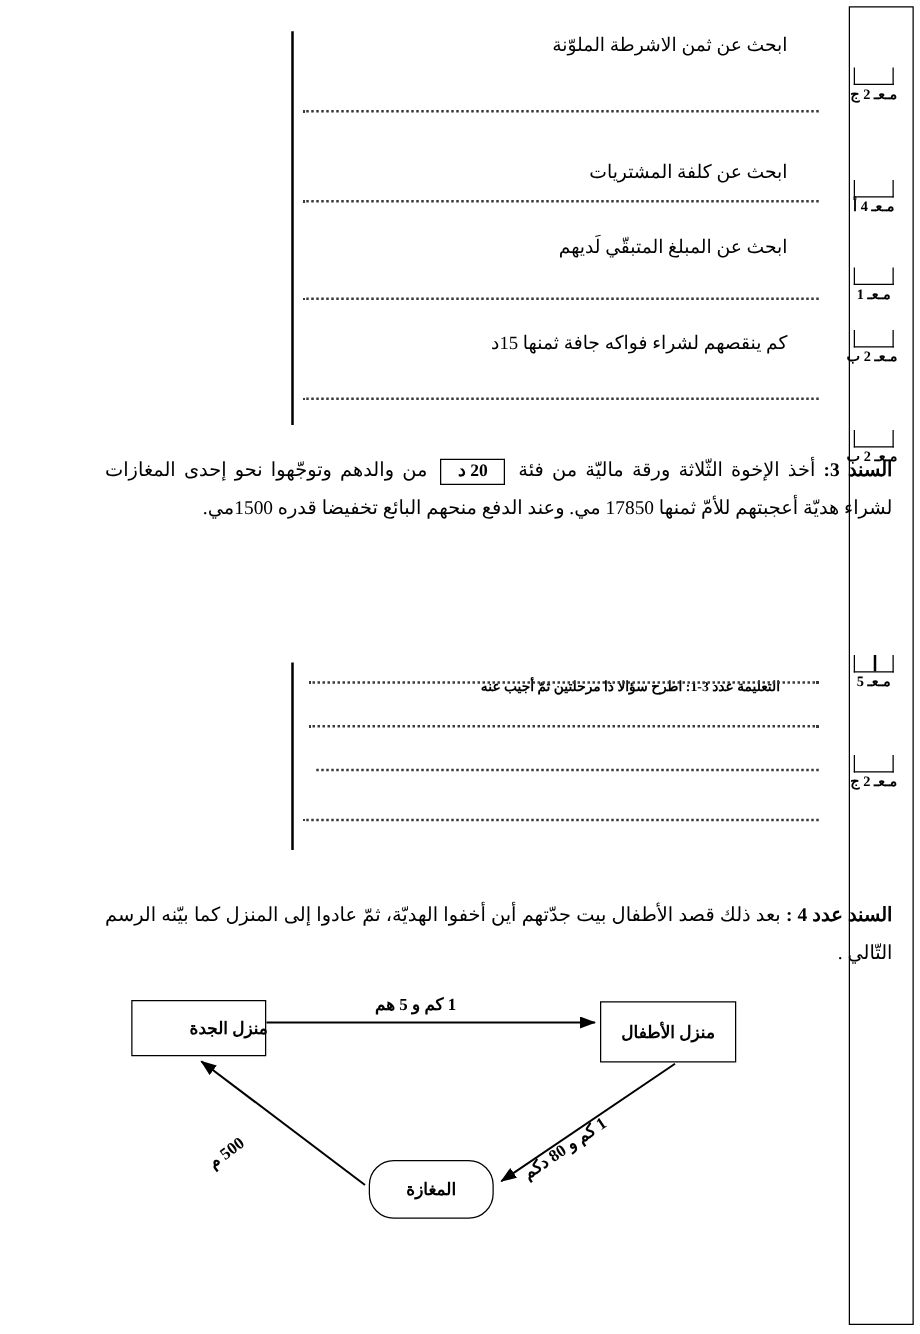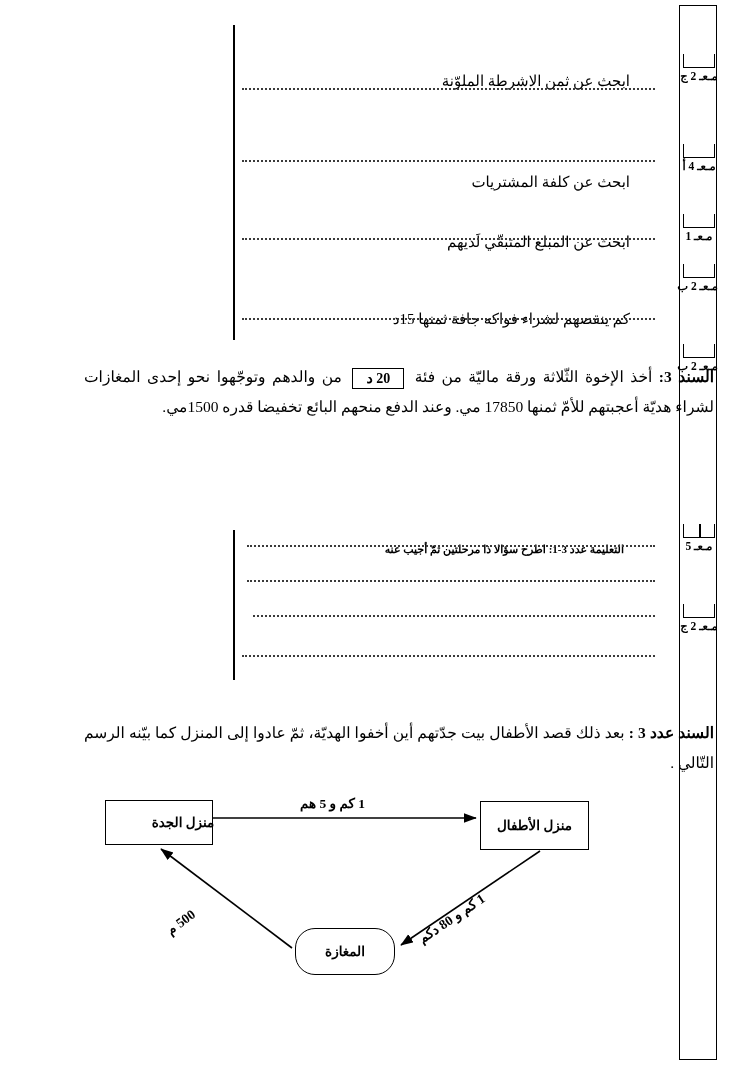--- a/index.html
+++ b/index.html
@@ -14,21 +14,21 @@
     font-family: "Liberation Serif", "DejaVu Serif", serif;
     color: #000000;
     overflow: hidden;
   }
 
   
   #score-column {
     position: absolute;
     left: 679px;
     top: 5px;
-    width: 38px;
+    width: 52px;
     height: 1055px;
     border: 1.5px solid #000;
     box-sizing: border-box;
     background: #fff;
   }
   .score-cell {
     position: absolute;
     left: 0;
     width: 38px;
     direction: rtl;
@@ -78,21 +78,20 @@
 
   
   .qtext {
     position: absolute;
     direction: rtl;
     unicode-bidi: embed;
     text-align: right;
     font-size: 15px;
     line-height: 20px;
     white-space: nowrap;
-    margin-top: 44px;
   }
 
   
   .para {
     position: absolute;
     direction: rtl;
     unicode-bidi: embed;
     text-align: justify;
     text-align-last: right;
     font-size: 15.5px;
@@ -216,21 +215,21 @@
 
 <div class="instr" style="right:112px; top:496px;"><span>التعليمة عدد 3-1:</span><span> اطرح سؤالا ذا مرحلتين ثمّ أجيب عنه</span></div>
 
 <div class="vrule" style="left:233px; top:530px; height:150px;"></div>
 
 <div class="dotline" style="left:247px; top:545px; width:408px;"></div>
 <div class="dotline" style="left:247px; top:580px; width:408px;"></div>
 <div class="dotline" style="left:253px; top:615px; width:402px;"></div>
 <div class="dotline" style="left:242px; top:655px; width:413px;"></div>
 
-<div class="para" style="right:22px; top:718px; width:630px;"><b>السند عدد 3 :</b><span> بعد ذلك قصد الأطفال بيت جدّتهم أين أخفوا الهديّة، ثمّ عادوا إلى المنزل كما بيّنه الرسم التّالي .</span></div>
+<div class="para" style="right:22px; top:718px; width:630px;"><b>السند عدد 4 :</b><span> بعد ذلك قصد الأطفال بيت جدّتهم أين أخفوا الهديّة، ثمّ عادوا إلى المنزل كما بيّنه الرسم التّالي .</span></div>
 
 <div id="diagram">
   <svg viewBox="0 0 660 210">
     <defs>
       <marker id="arrow" markerWidth="9" markerHeight="9" refX="7.5" refY="3" orient="auto" markerUnits="strokeWidth">
         <path d="M0,0 L8,3 L0,6 z" fill="#000"></path>
       </marker>
     </defs>
 
     <line x1="213" y1="33" x2="476" y2="33" stroke="#000" stroke-width="1.6" marker-end="url(#arrow)"></line>

